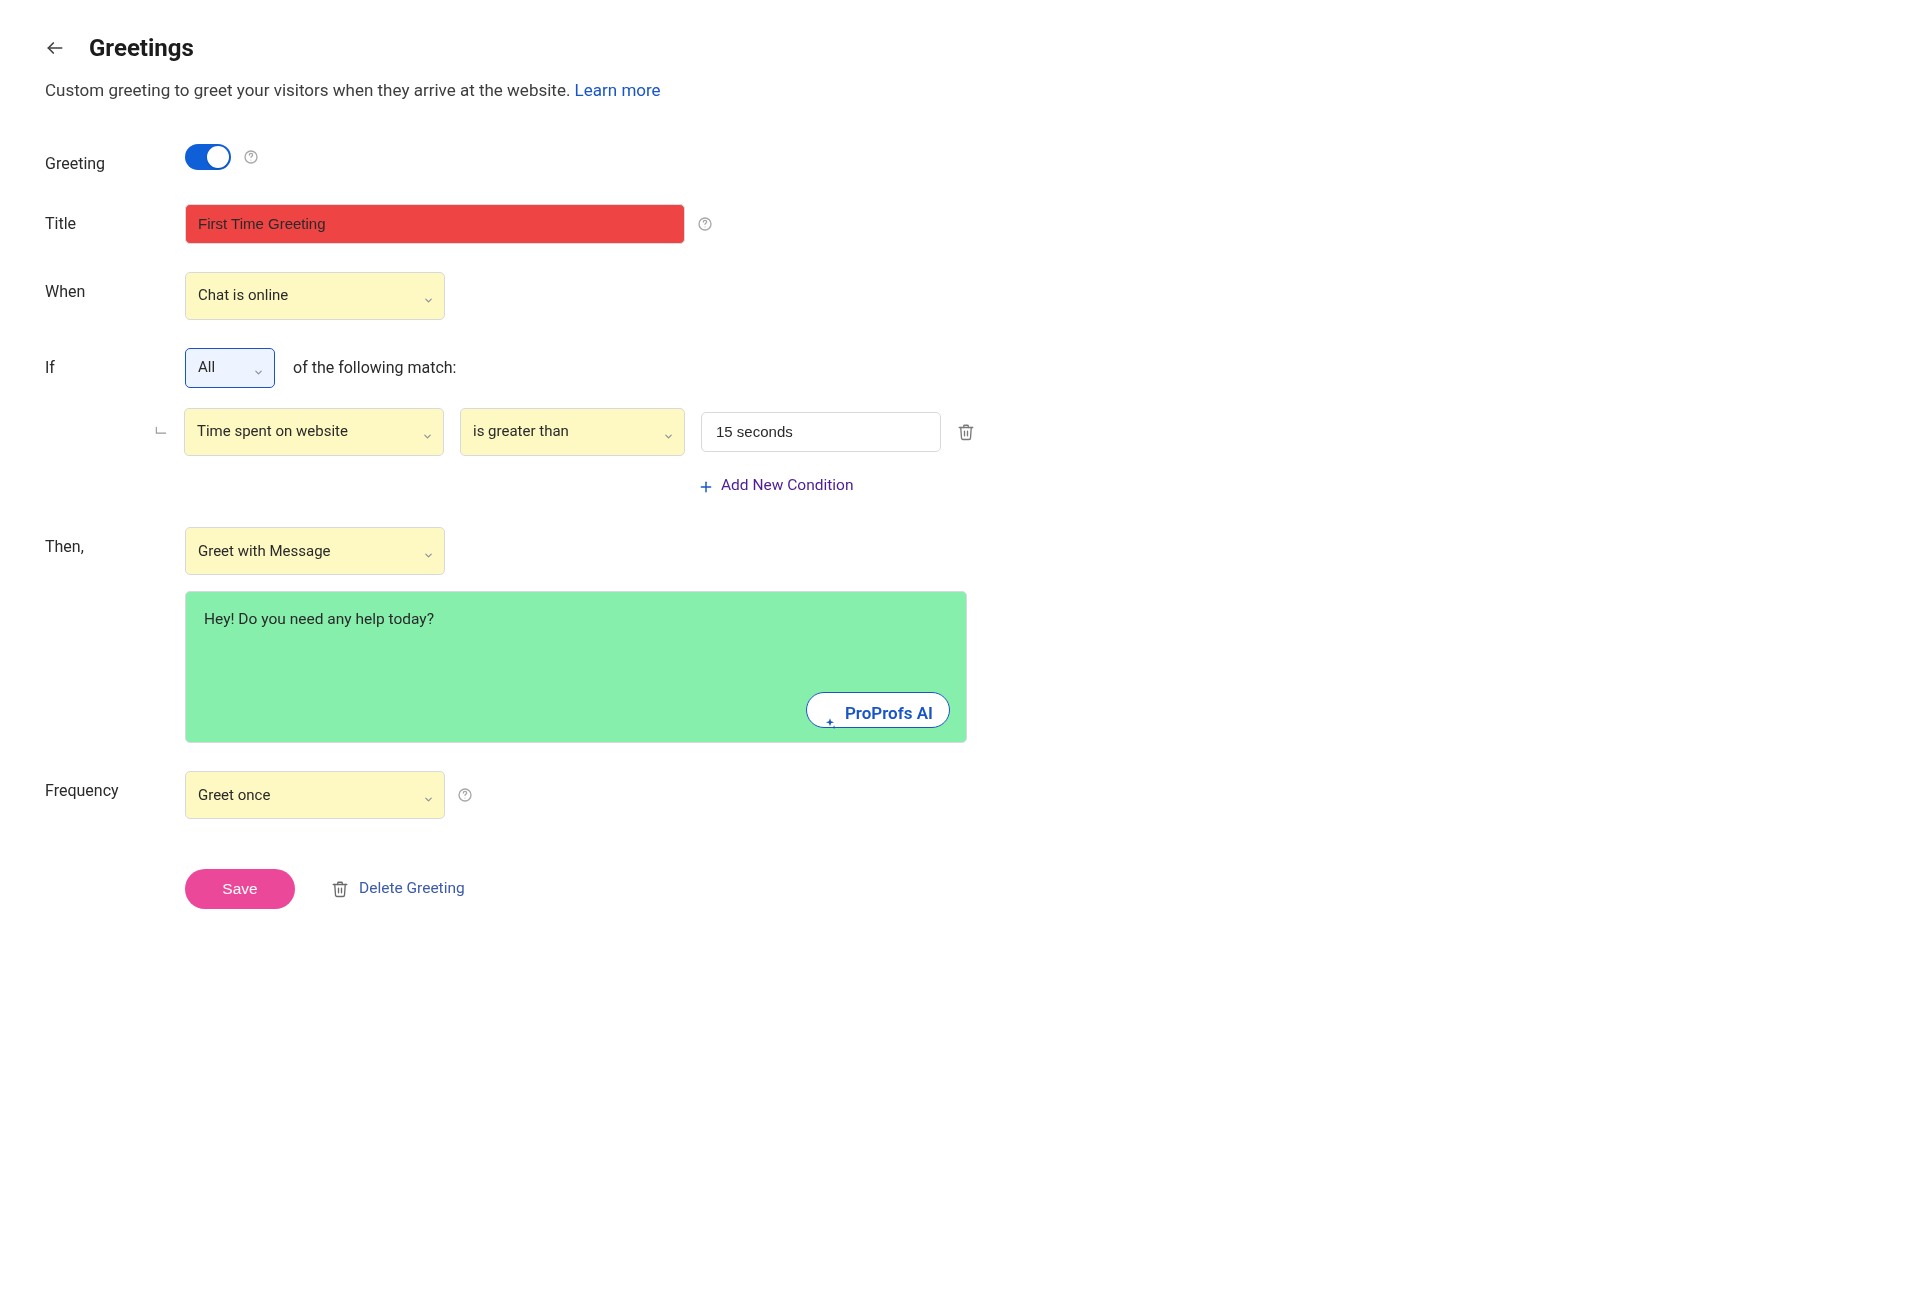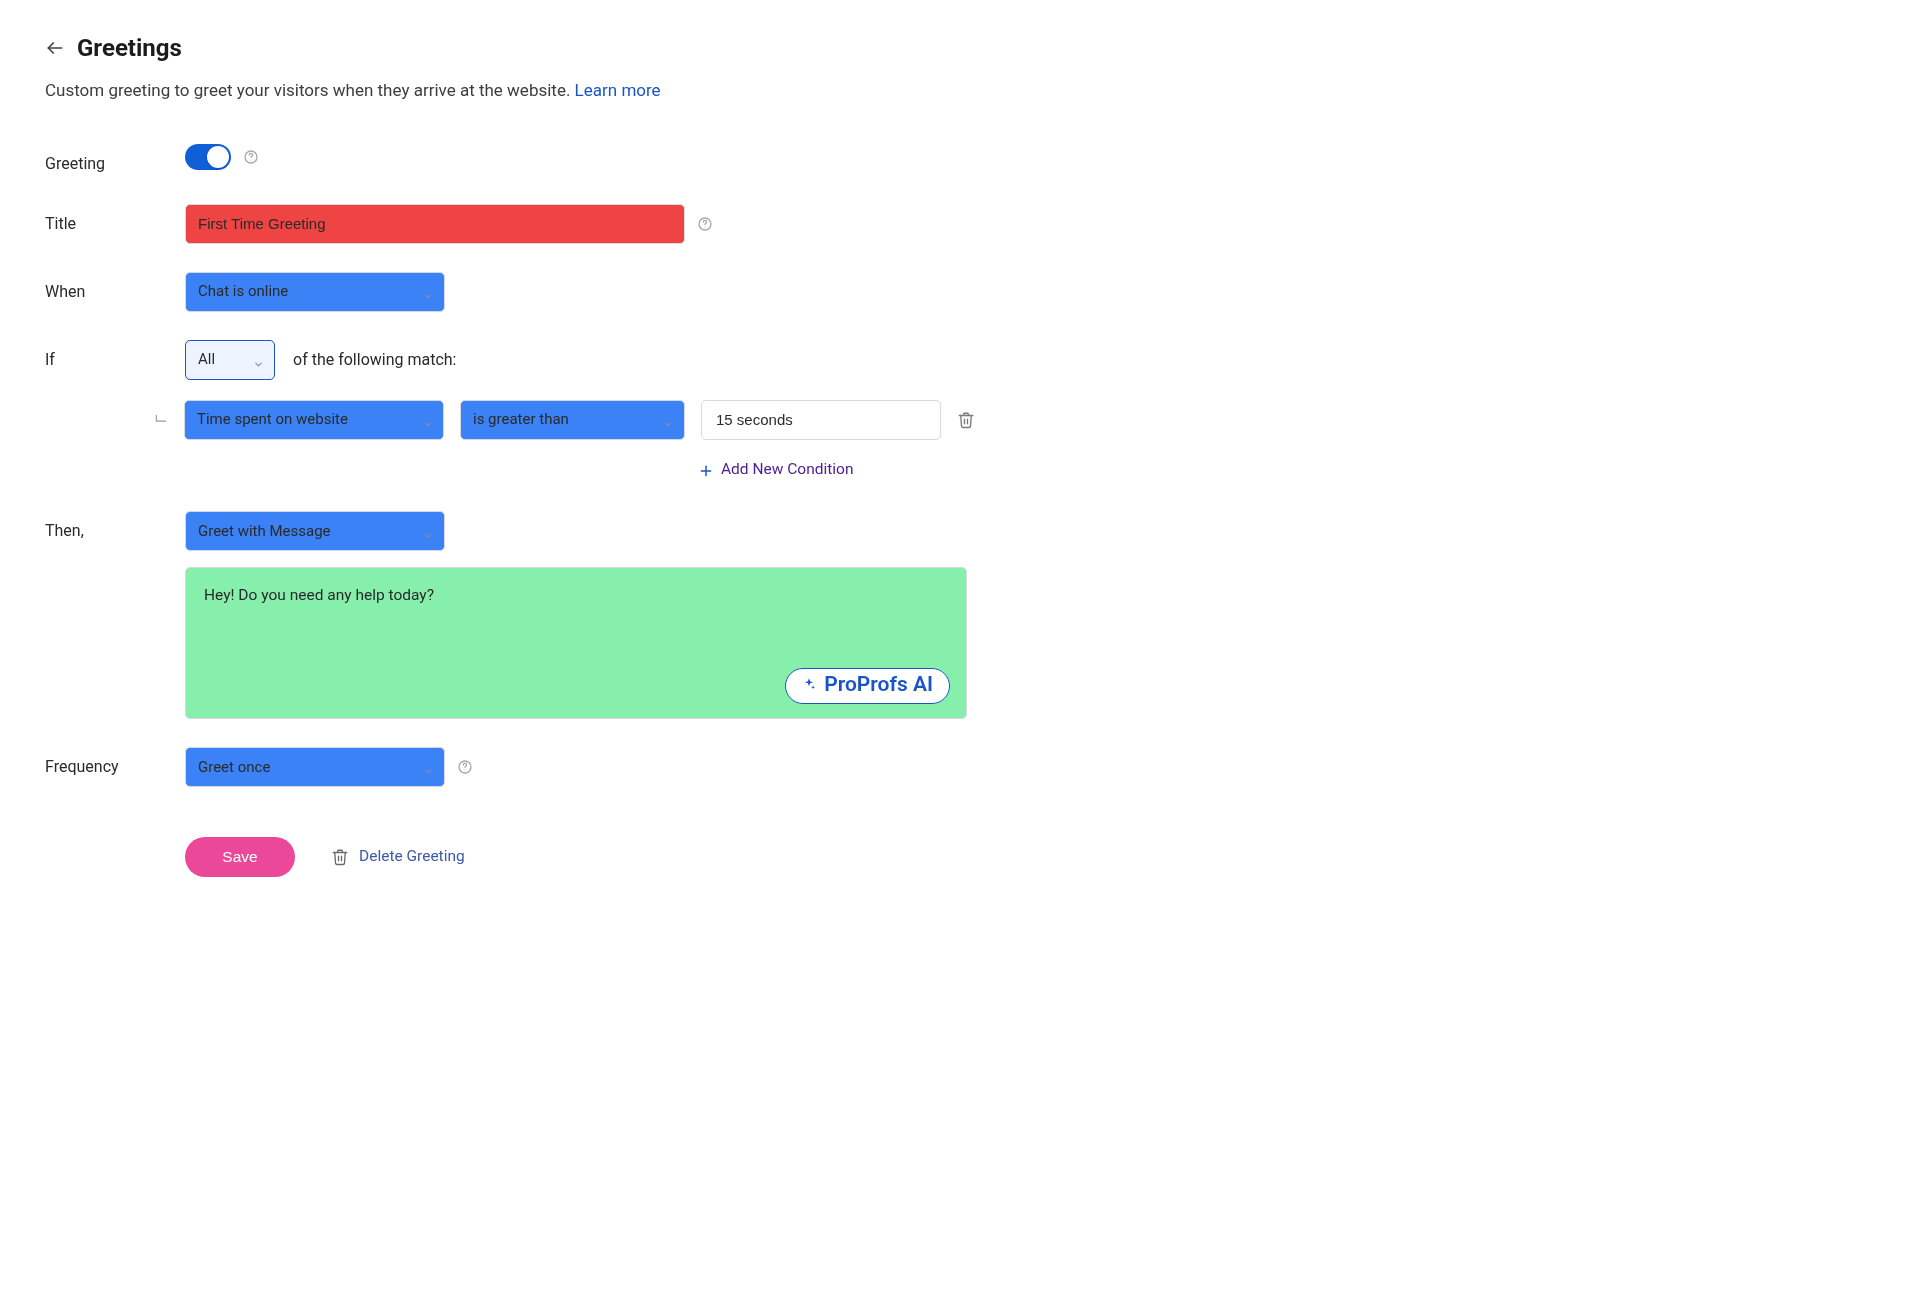--- a/index.html
+++ b/index.html
@@ -4,21 +4,21 @@
 <style>
   * { box-sizing: border-box; margin: 0; padding: 0; }
   body {
     font-family: -apple-system, BlinkMacSystemFont, "Segoe UI", Roboto, Helvetica, Arial, sans-serif;
     background: #fff;
     color: #24292f;
     font-size: 16px;
     line-height: 1.5;
     padding: 30px 45px;
   }
-  .header-row { display: flex; align-items: center; gap: 12px; }
+  .header-row { display: flex; align-items: center; gap: 24px; }
   .back-arrow { width: 20px; height: 20px; cursor: pointer; }
   .back-arrow svg { width: 20px; height: 20px; stroke: #424242; }
   h1 { font-size: 24px; font-weight: 700; color: #1c1c1c; }
   .subtitle { margin-top: 12px; font-size: 17px; color: #3d3d3d; }
   .subtitle a { color: #1955c6; text-decoration: none; }
   .form { margin-top: 40px; }
   .row { display: flex; align-items: flex-start; margin-bottom: 28px; }
   .label-col { width: 140px; padding-top: 8px; font-size: 16px; color: #2a2a2a; }
   .field-col { flex: 1; display: flex; flex-direction: column; }
   .inline-row { display: flex; align-items: center; gap: 12px; }
@@ -39,23 +39,23 @@
   .help-icon svg { width: 16px; height: 16px; stroke: #a8a8a8; }
 
   
   .text-input {
     width: 500px; height: 40px;
     border: 1px solid #d6d9de; border-radius: 5px;
     background: #ef4444; padding: 0 12px;
     font-size: 15px; color: #2a2a2a; outline: none;
   }
   .select {
-    position: relative; height: 40px;
-    border: 1px solid #d6d9de; border-radius: 5px;
-    background: #3b82f6; display: flex; align-items: center;
+    position: relative; height: 48px;
+    border: 1px solid #d6d9de; border-radius: 5px;
+    background: #fef9c3; display: flex; align-items: center;
     padding: 0 34px 0 12px; font-size: 15px; color: #2a2a2a; cursor: pointer;
   }
   .select .chev { position: absolute; right: 10px; width: 11px; height: 11px; }
   .select .chev svg { width: 11px; height: 11px; stroke: #8a8f99; }
   .select.w260 { width: 260px; }
   .select.small { width: 90px; height: 40px; }
   .select.active { border-color: #1955c6; background: #eef4ff; }
   .select.w225 { width: 225px; }
 
   .if-sentence { display: flex; align-items: center; gap: 18px; }
@@ -88,23 +88,23 @@
   .msg-box {
     width: 782px; min-height: 152px;
     border: 1px solid #d6d9de; border-radius: 5px;
     margin-top: 16px; padding: 16px 18px;
     position: relative; font-size: 15.5px; color: #2a2a2a;
     background: #86efac;
   }
   .ai-button {
     position: absolute; right: 16px; bottom: 14px;
     height: 36px; padding: 0 16px;
-    display: inline-flex; align-items: flex-start; gap: 8px;
+    display: inline-flex; align-items: flex-end; gap: 8px;
     border: 1px solid #1955c6; border-radius: 18px;
-    color: #1955c6; font-weight: 600; font-size: 21px;
+    color: #1955c6; font-weight: 600; font-size: 17px;
     background: #fff; cursor: pointer;
   }
   .ai-button .sparkle { width: 14px; height: 14px; }
   .ai-button .sparkle svg path { fill: #1955c6; }
 
   .actions { display: flex; align-items: center; gap: 36px; margin-top: 10px; margin-left: 140px;}
   .save-btn {
     width: 110px; height: 40px;
     background: #ec4899; color: #fff;
     border: none; border-radius: 20px;

